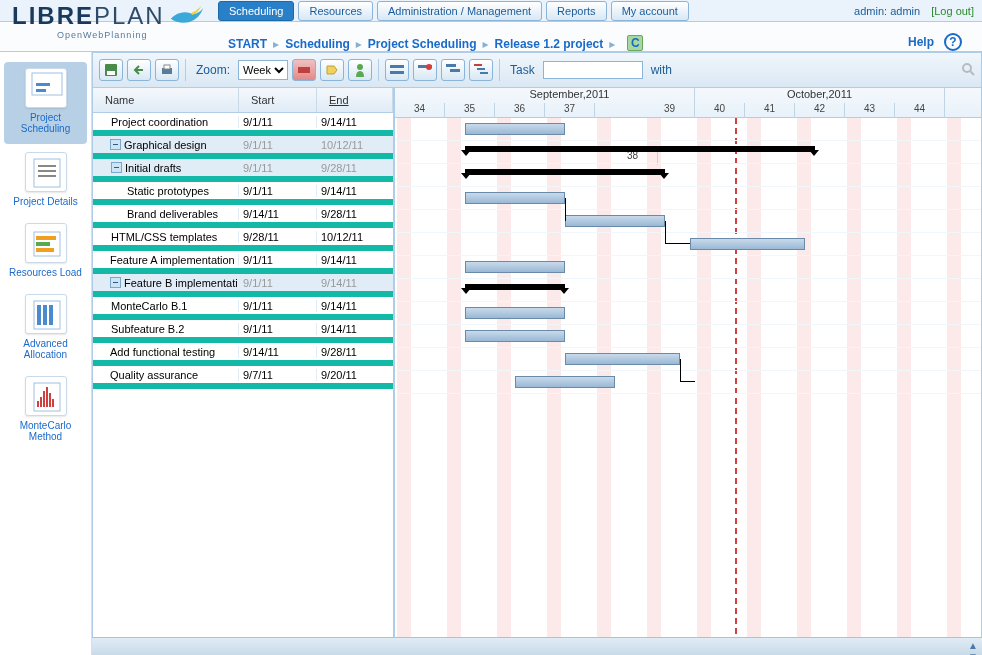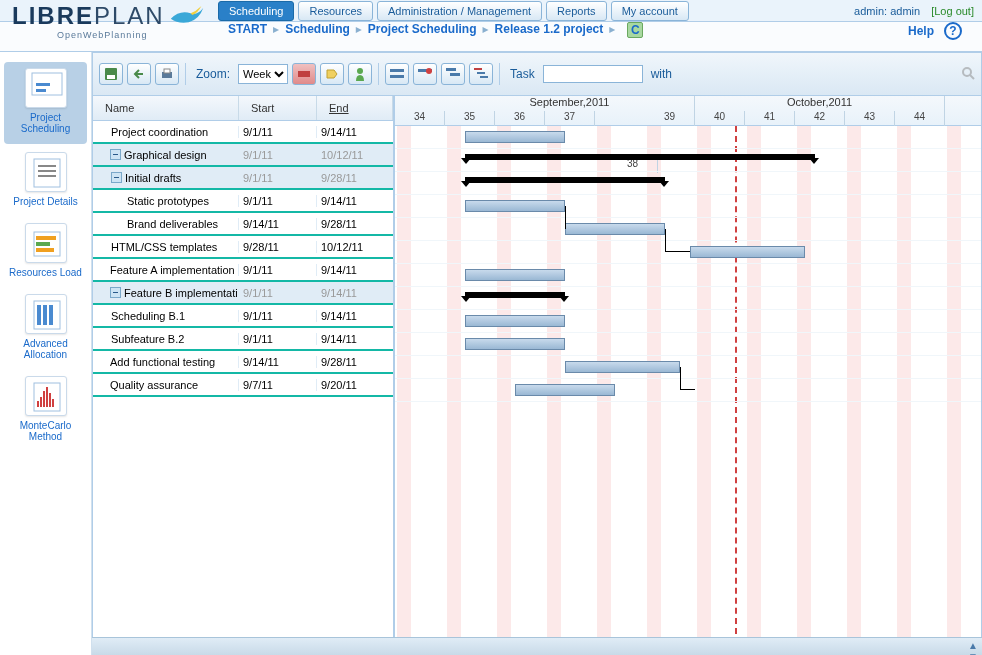--- a/index.html
+++ b/index.html
@@ -8,47 +8,47 @@
 .logo-area { position: absolute; top: 2px; left: 12px; display: flex; align-items: center; }
 .logo-text { font-size: 24px; font-weight: 300; letter-spacing: 2px; color: #2e4a68; }
 .logo-text b { font-weight: bold; color: #1a3a5c; }
 .logo-sub { font-size: 9px; color: #5a7a9a; letter-spacing: 1px; position: absolute; top: 28px; left: 45px; }
 .logo-bird { width: 36px; height: 28px; margin-left: 4px; }
 .nav-tabs { display: flex; gap: 4px; margin-left: 210px; align-items: center; }
 .nav-tab { padding: 3px 10px; border: 1px solid #8ab4d8; border-radius: 3px; background: linear-gradient(#fff,#d8e8f5); color: #1a5c9a; font-size: 11px; }
 .nav-tab.active { background: #2a80c8; color: #fff; border-color: #1a6aa8; }
 .user-info { margin-left: auto; color: #1a5c9a; font-size: 11px; }
 .user-info .logout { color: #2a8a2a; font-weight: normal; margin-left: 8px; }
-.breadcrumb-bar { height: 30px; display: flex; align-items: flex-start; padding: 0 8px 0 228px; border-bottom: 1px solid #b0cde8; background: #fafcfe; }
+.breadcrumb-bar { height: 30px; display: flex; align-items: flex-end; padding: 0 8px 0 228px; border-bottom: 1px solid #b0cde8; background: #fafcfe; }
 .breadcrumb-bar a, .breadcrumb-bar span { color: #1a6aca; font-size: 12px; font-weight: bold; margin-right: 6px; }
 .breadcrumb-bar .sep { color: #8ab0d0; font-weight: normal; }
 .crit-badge { width: 16px; height: 16px; background: #a8d8a0; border: 1px solid #6aa860; border-radius: 2px; display: inline-flex; align-items: center; justify-content: center; color: #2a5a20; font-weight: bold; font-size: 10px; }
 .help-link { margin-left: auto; color: #1a6aca; font-weight: bold; font-size: 13px; display: flex; align-items: center; gap: 4px; }
 .help-icon { width: 18px; height: 18px; border: 2px solid #1a6aca; border-radius: 50%; display: inline-flex; align-items: center; justify-content: center; color: #1a6aca; font-weight: bold; }
 .main-layout { display: flex; position: absolute; top: 52px; left: 0; right: 0; bottom: 0; }
 .sidebar { width: 92px; background: #fff; border-right: 1px solid #d0e0ee; padding-top: 8px; }
 .side-item { text-align: center; padding: 6px 4px 10px; color: #1a6aca; font-size: 10px; cursor: pointer; }
 .side-item.active { background: #b8d0e6; border-radius: 4px; margin: 2px 4px; }
 .side-icon { width: 42px; height: 40px; margin: 0 auto 4px; background: #fff; border: 1px solid #cadaea; border-radius: 3px; box-shadow: 0 1px 2px rgba(0,0,0,.1); position: relative; }
 .workarea { flex: 1; display: flex; flex-direction: column; }
-.toolbar { height: 44px; background: linear-gradient(#f0f6fb,#dae8f4); border: 1px solid #b0cde8; display: flex; align-items: center; padding: 0 6px; gap: 4px; }
+.toolbar { height: 36px; background: linear-gradient(#f0f6fb,#dae8f4); border: 1px solid #b0cde8; display: flex; align-items: center; padding: 0 6px; gap: 4px; }
 .tb-btn { width: 24px; height: 22px; border: 1px solid #8ab4d8; border-radius: 3px; background: linear-gradient(#fff,#d8e8f5); display: inline-flex; align-items: center; justify-content: center; }
 .tb-sep { width: 1px; height: 22px; background: #b0cde8; margin: 0 2px; }
 .zoom-label { color: #1a5c9a; font-size: 12px; margin: 0 4px; }
 .zoom-select { height: 20px; border: 1px solid #8ab4d8; background: #fff; font-size: 11px; }
 .task-input { height: 18px; width: 100px; border: 1px solid #8ab4d8; background: #fff; }
 .content-split { flex: 1; display: flex; border: 1px solid #b0cde8; border-top: none; position: relative; }
 .task-pane { width: 302px; display: flex; flex-direction: column; border-right: 2px solid #b0cde8; }
 .grid-header { display: flex; background: linear-gradient(#f4f8fc,#e0ecf6); border-bottom: 1px solid #b0cde8; }
 .gh-cell { padding: 6px 12px; border-right: 1px solid #c8dae8; color: #333; font-size: 11px; }
 .gh-name { width: 146px; }
 .gh-start { width: 78px; }
 .gh-end { flex: 1; text-decoration: underline; }
 .grid-body { flex: 1; overflow: hidden; position: relative; }
-.task-row { display: flex; height: 23px; align-items: center; border-bottom: 2px solid #14b8a6; font-size: 11px; }
+.task-row { display: flex; height: 23px; align-items: center; border-bottom: 6px solid #14b8a6; font-size: 11px; }
 .task-row.container-row { background: #e0ecf6; }
 .tc-name { width: 146px; padding-left: 17px; display: flex; align-items: center; overflow: hidden; white-space: nowrap; border-right: 1px solid #e0ecf6; }
 .tc-start { width: 78px; padding-left: 4px; border-right: 1px solid #e0ecf6; }
 .tc-end { flex: 1; padding-left: 4px; }
 .dim { color: #999; }
 .exp-icon { width: 11px; height: 11px; background: #cde4f4; border: 1px solid #7aa8ca; margin-right: 3px; flex-shrink: 0; position: relative; }
 .exp-icon::before { content:''; position:absolute; left:2px; top:4px; width:5px; height:1px; background:#2a5a8a; }
 .indent1 { padding-left: 18px; }
 .indent2 { padding-left: 34px; }
 .gantt-pane { flex: 1; position: relative; overflow: hidden; background: #fff; }
@@ -292,21 +292,21 @@
             <div class="task-row container-row">
               <div class="tc-name indent0">
                 <span class="exp-icon"></span>
                 <span>Feature B implementation</span>
               </div>
               <div class="tc-start dim">9/1/11</div>
               <div class="tc-end dim">9/14/11</div>
             </div>
             <div class="task-row">
               <div class="tc-name indent1">
-                <span>Scheduling B.1</span>
+                <span>MonteCarlo B.1</span>
               </div>
               <div class="tc-start ">9/1/11</div>
               <div class="tc-end ">9/14/11</div>
             </div>
             <div class="task-row">
               <div class="tc-name indent1">
                 <span>Subfeature B.2</span>
               </div>
               <div class="tc-start ">9/1/11</div>
               <div class="tc-end ">9/14/11</div>

